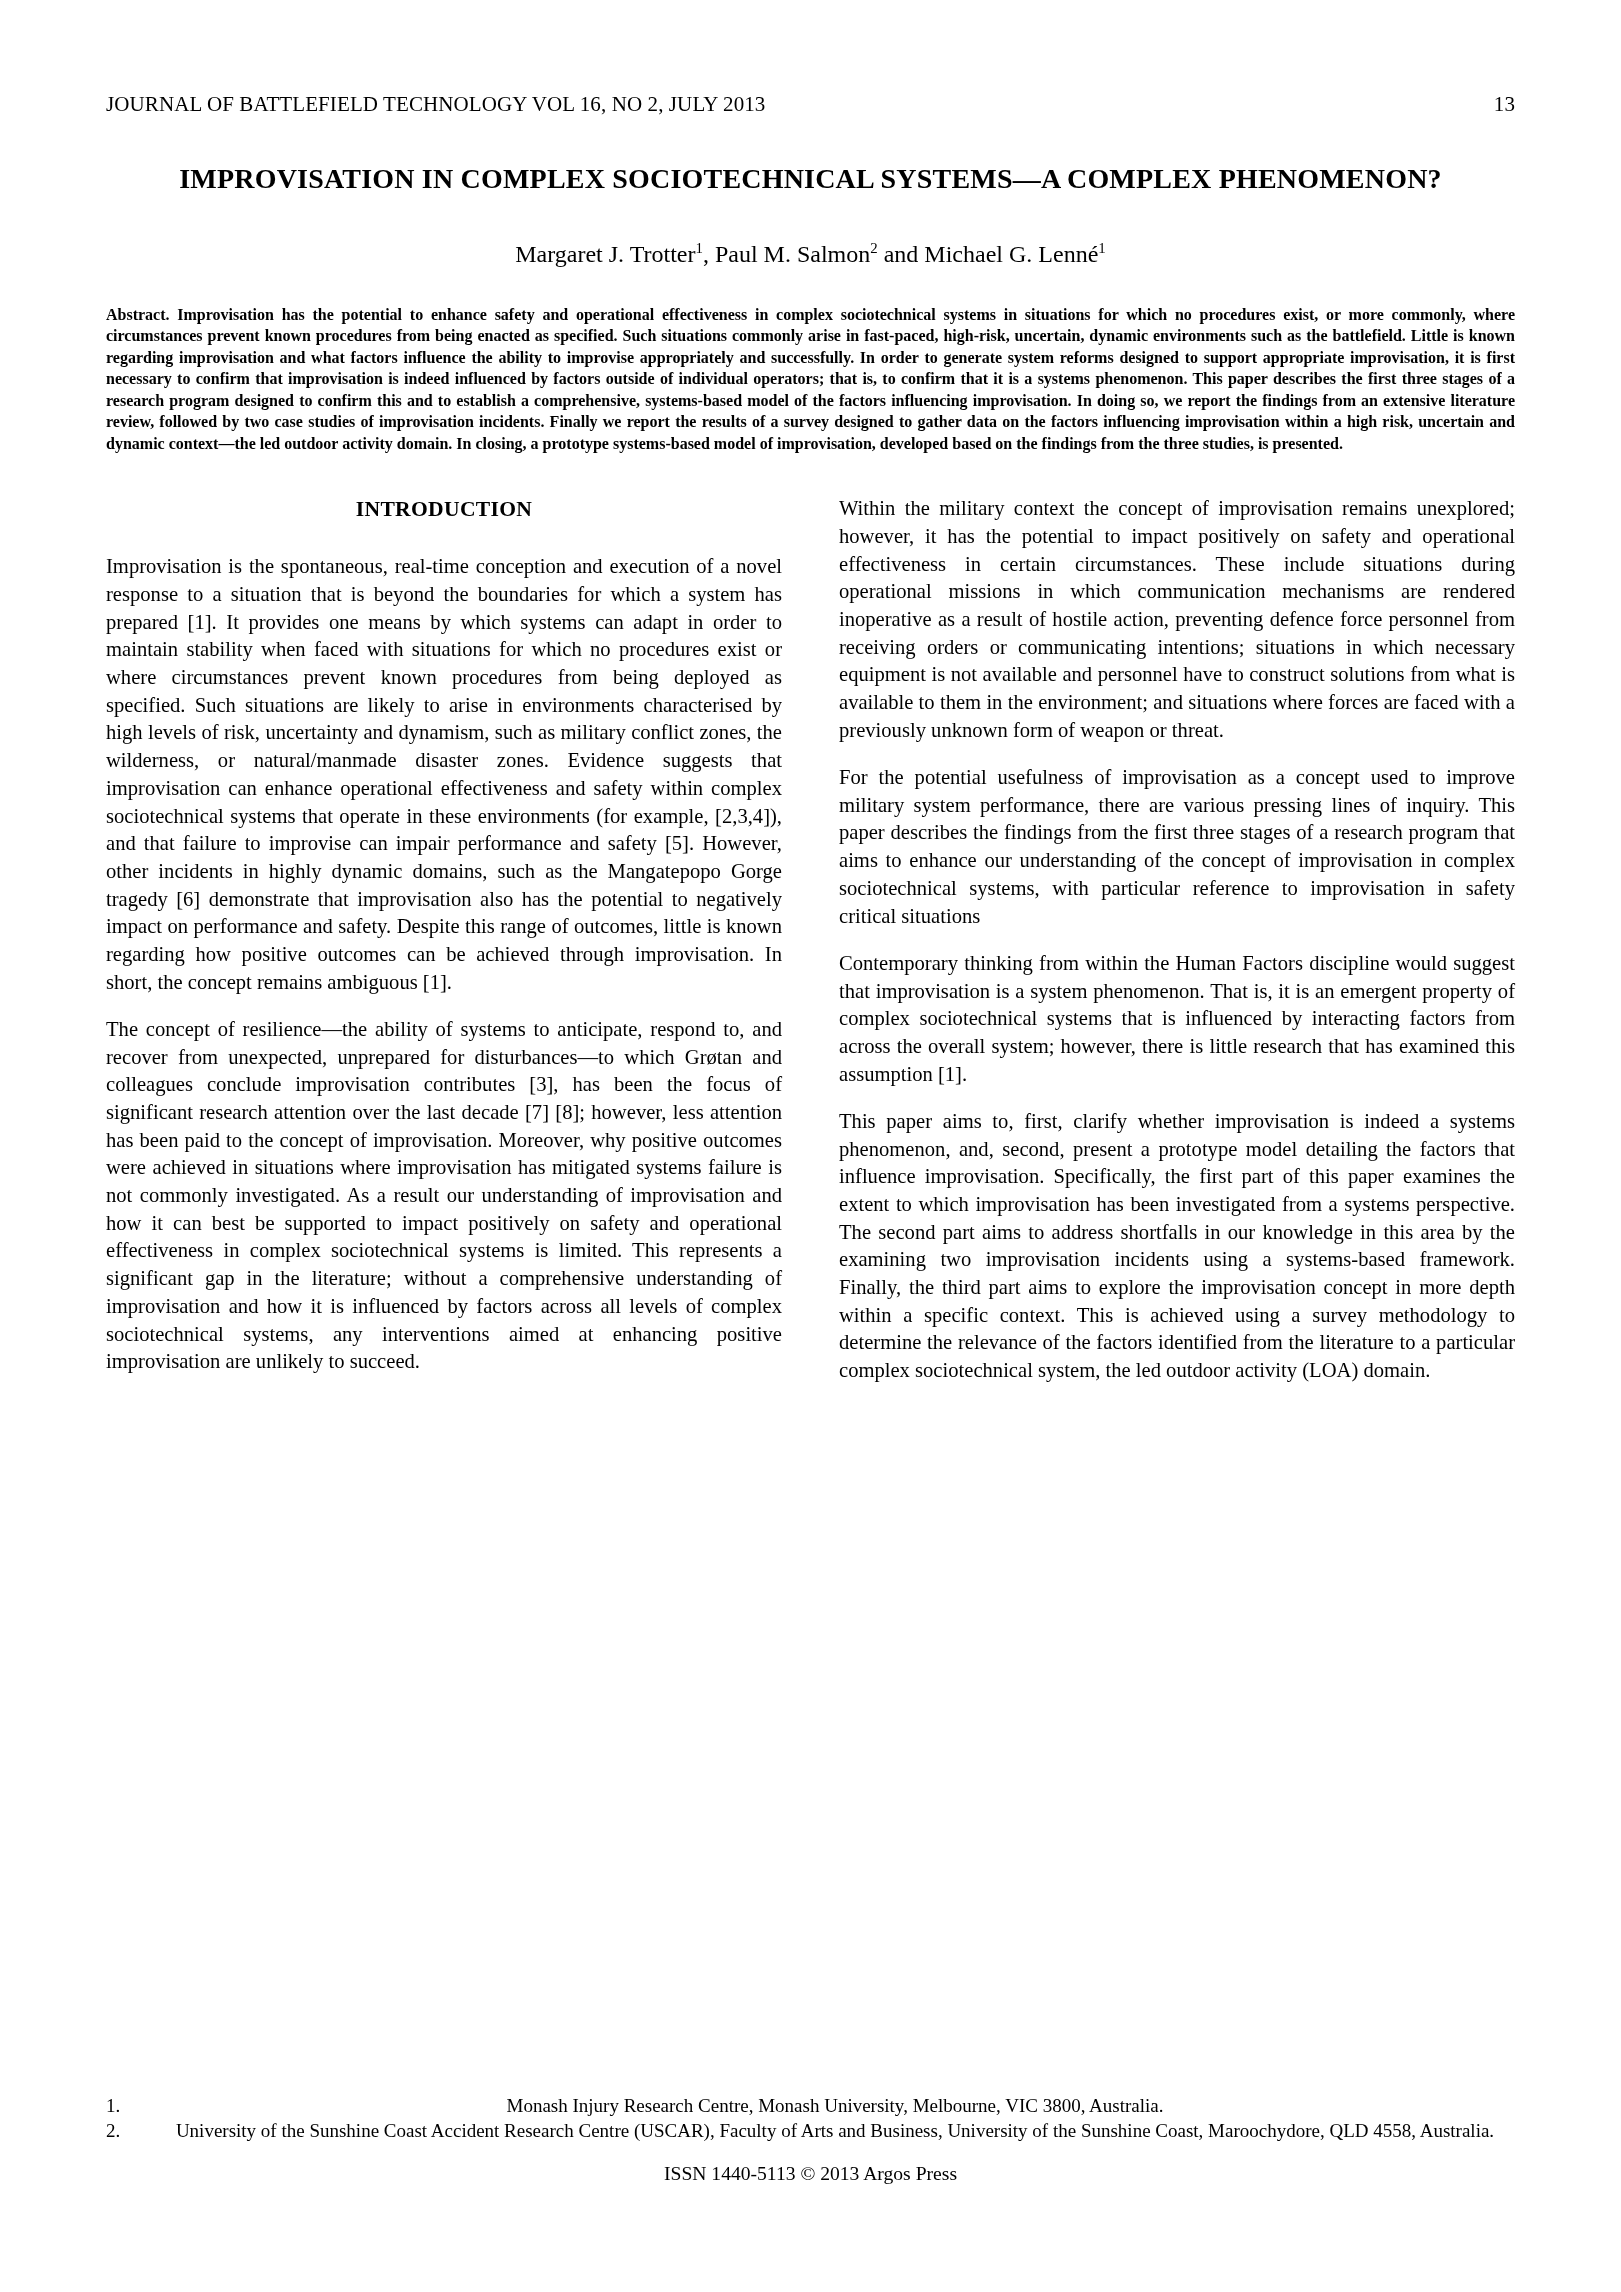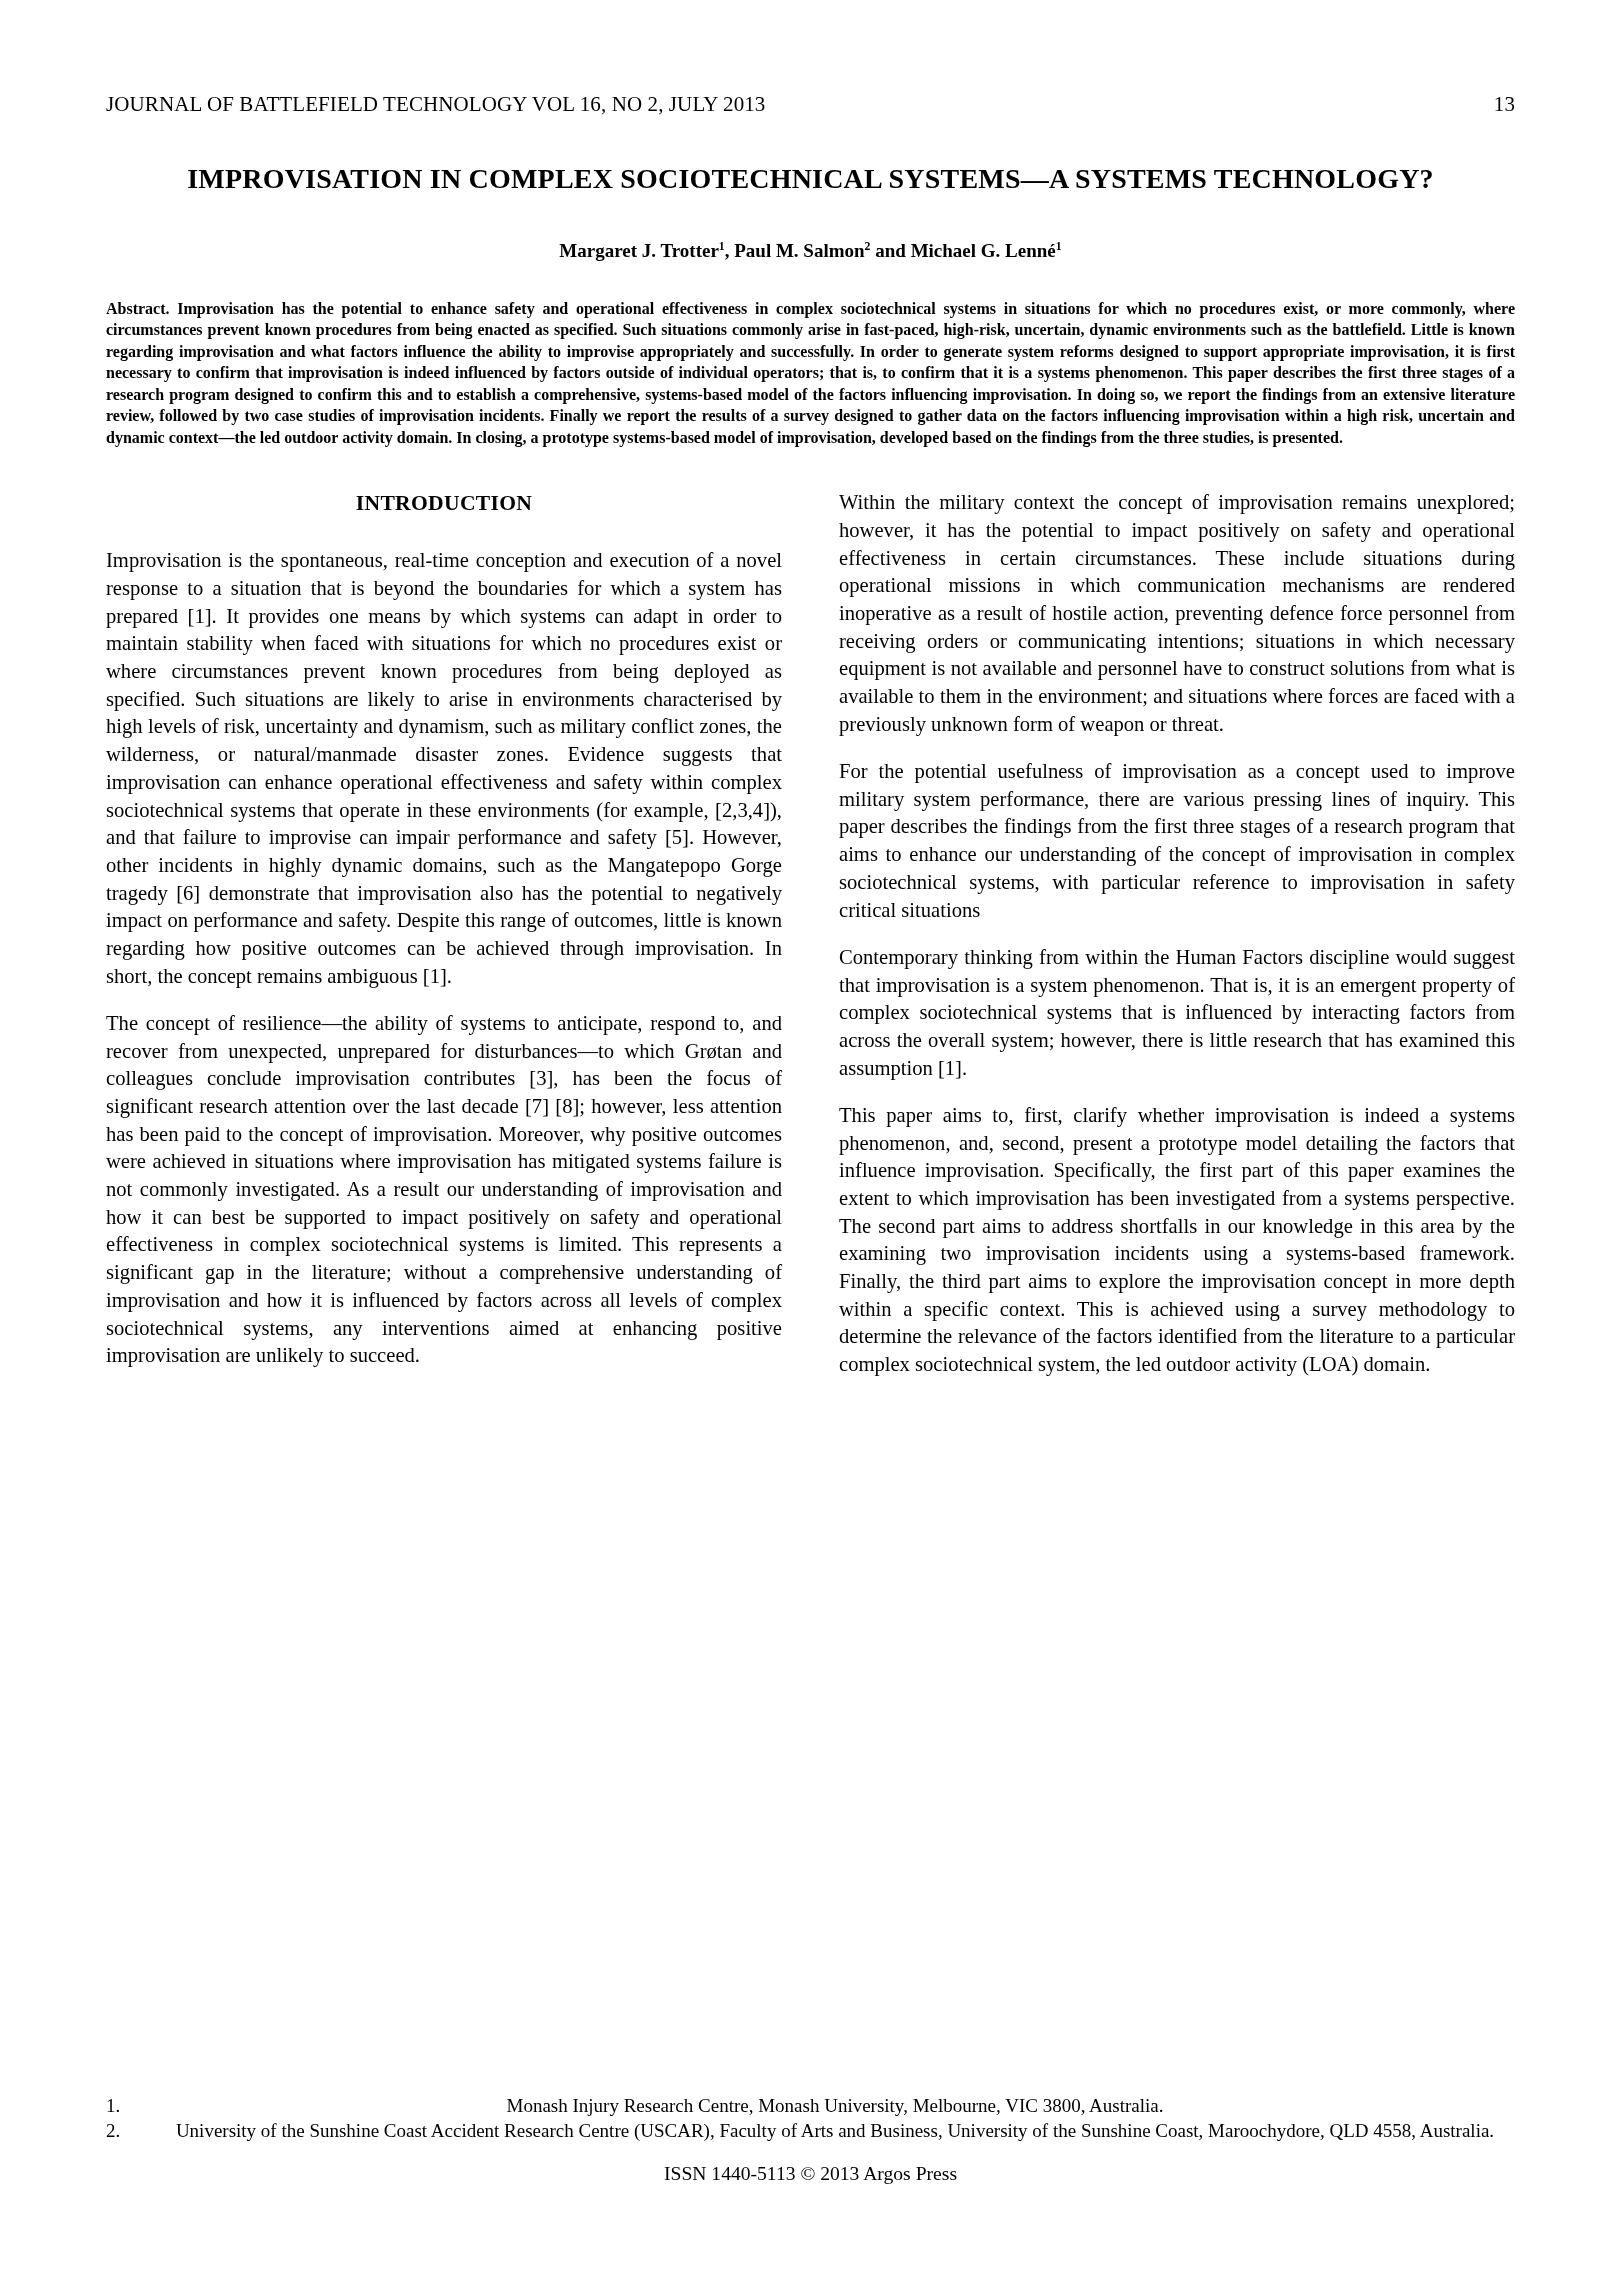--- a/index.html
+++ b/index.html
@@ -39,22 +39,22 @@
     text-align: center;
     font-weight: bold;
     font-size: 28px;
     line-height: 1.28;
     letter-spacing: 0.2px;
     padding: 0 59px;
   }
   .authors {
     margin-top: 43px;
     text-align: center;
-    font-weight: bold;
-    font-size: 19px;
+    font-weight: normal;
+    font-size: 24px;
     line-height: 1.2;
   }
   .authors sup {
     font-size: 0.62em;
     vertical-align: super;
     line-height: 0;
   }
 
   
   .abstract {
@@ -122,21 +122,21 @@
 </head>
 <body>
 
 <div class="page">
 
   <div class="running-head">
     <span class="journal">JOURNAL OF BATTLEFIELD TECHNOLOGY VOL 16, NO 2, JULY 2013</span>
     <span class="folio">13</span>
   </div>
 
-  <div class="title">IMPROVISATION IN COMPLEX SOCIOTECHNICAL SYSTEMS—A SYSTEMS TECHNOLOGY?</div>
+  <div class="title">IMPROVISATION IN COMPLEX SOCIOTECHNICAL SYSTEMS—A COMPLEX PHENOMENON?</div>
 
   <div class="authors">Margaret J. Trotter<sup>1</sup>, Paul M. Salmon<sup>2</sup> and Michael G. Lenné<sup>1</sup></div>
 
   <div class="abstract">Abstract. Improvisation has the potential to enhance safety and operational effectiveness in complex sociotechnical systems in situations for which no procedures exist, or more commonly, where circumstances prevent known procedures from being enacted as specified. Such situations commonly arise in fast-paced, high-risk, uncertain, dynamic environments such as the battlefield. Little is known regarding improvisation and what factors influence the ability to improvise appropriately and successfully. In order to generate system reforms designed to support appropriate improvisation, it is first necessary to confirm that improvisation is indeed influenced by factors outside of individual operators; that is, to confirm that it is a systems phenomenon. This paper describes the first three stages of a research program designed to confirm this and to establish a comprehensive, systems-based model of the factors influencing improvisation. In doing so, we report the findings from an extensive literature review, followed by two case studies of improvisation incidents. Finally we report the results of a survey designed to gather data on the factors influencing improvisation within a high risk, uncertain and dynamic context—the led outdoor activity domain. In closing, a prototype systems-based model of improvisation, developed based on the findings from the three studies, is presented.</div>
 
   <div class="body-cols">
 
     <div class="col">
       <div class="section-heading">INTRODUCTION</div>
       <p>Improvisation is the spontaneous, real-time conception and execution of a novel response to a situation that is beyond the boundaries for which a system has prepared [1]. It provides one means by which systems can adapt in order to maintain stability when faced with situations for which no procedures exist or where circumstances prevent known procedures from being deployed as specified. Such situations are likely to arise in environments characterised by high levels of risk, uncertainty and dynamism, such as military conflict zones, the wilderness, or natural/manmade disaster zones. Evidence suggests that improvisation can enhance operational effectiveness and safety within complex sociotechnical systems that operate in these environments (for example, [2,3,4]), and that failure to improvise can impair performance and safety [5]. However, other incidents in highly dynamic domains, such as the Mangatepopo Gorge tragedy [6] demonstrate that improvisation also has the potential to negatively impact on performance and safety. Despite this range of outcomes, little is known regarding how positive outcomes can be achieved through improvisation. In short, the concept remains ambiguous [1].</p>

